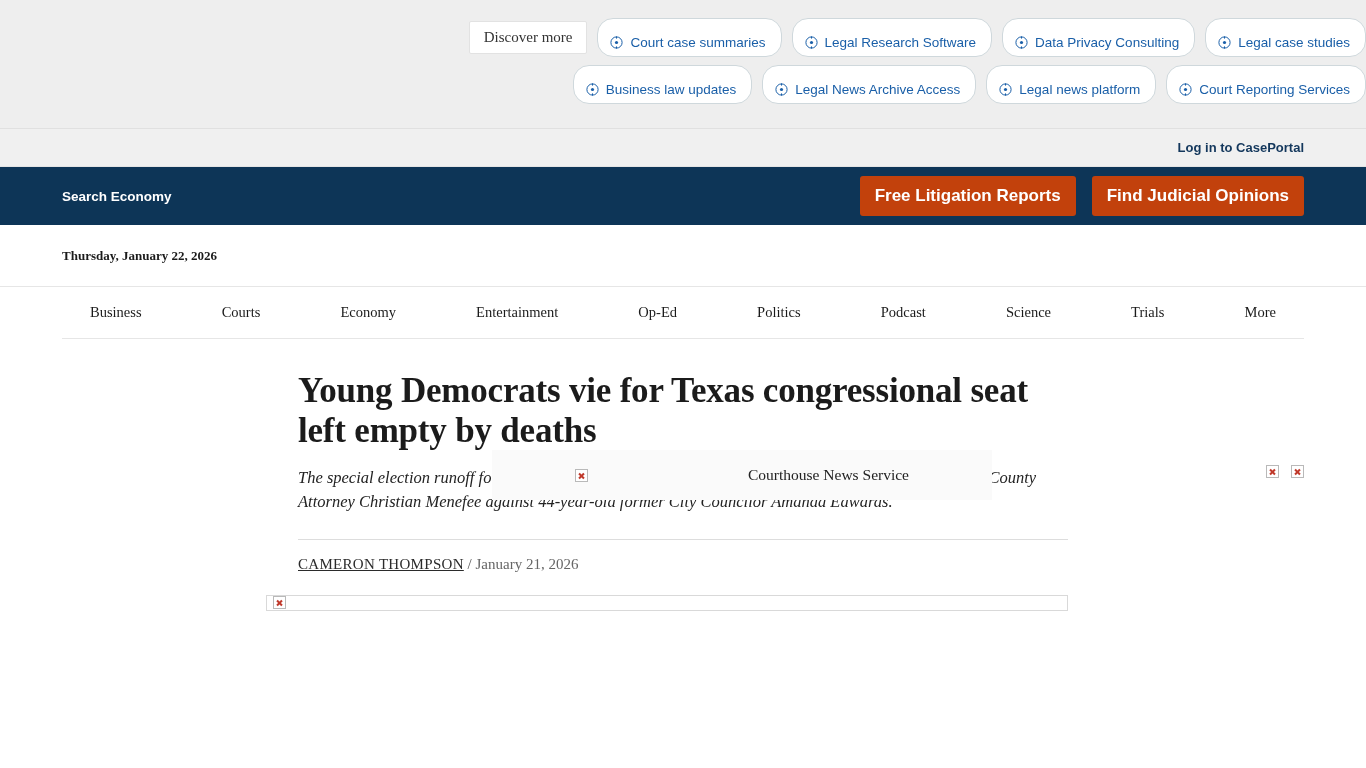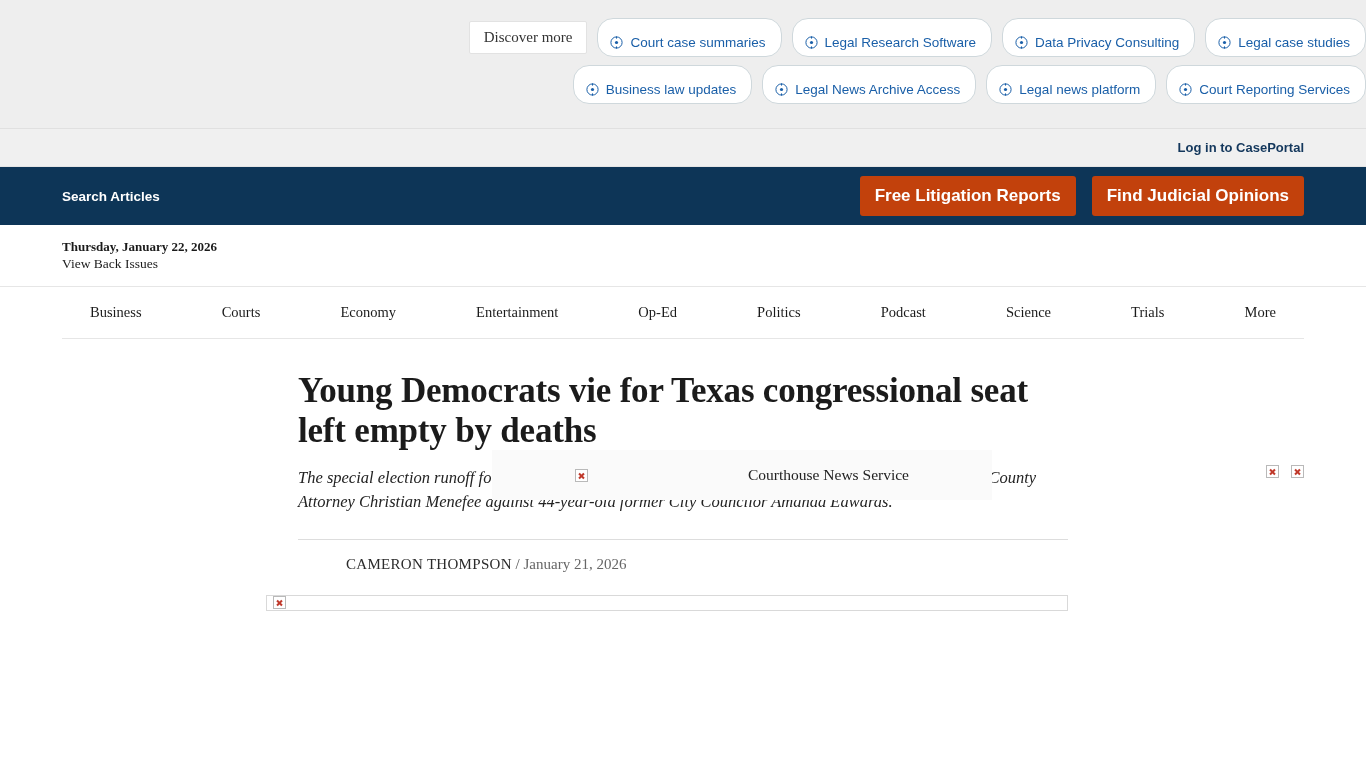--- a/index.html
+++ b/index.html
@@ -234,23 +234,23 @@
     border-top: 1px solid #dddddd;
     margin: 0 0 16px 0;
   }
   .byline {
     font-family: "Liberation Serif", serif;
     font-size: 15px;
     color: #555555;
   }
   .byline-author {
     color: #2b2b2b;
+    text-decoration: underline;
     letter-spacing: 0.3px;
     cursor: pointer;
-    margin-left: 48px;
   }
   .byline-date { color: #666666; }
   .lead-image {
     margin-top: 22px;
     width: 802px;
     margin-left: -32px;
     height: 16px;
     border: 1px solid #d9d9d9;
     background: #ffffff;
     display: flex;
@@ -363,30 +363,29 @@
       <span>Court Reporting Services</span>
     </div>
   </div>
 </div>
 
 <div class="login-bar">
   <a class="login-link">Log in to CasePortal</a>
 </div>
 
 <div class="navy-bar">
-  <span class="search-articles">Search Articles</span>
+  <span class="search-articles">Search Economy</span>
   <span class="navy-spacer"></span>
   <button class="cta-btn">Free Litigation Reports</button>
   <button class="cta-btn">Find Judicial Opinions</button>
 </div>
 
 <div class="masthead">
   <div class="masthead-left">
     <div class="masthead-date">Thursday, January 22, 2026</div>
-    <div class="masthead-back">View Back Issues</div>
   </div>
 
   <div class="masthead-center">
     <span class="broken-img"></span>
     <span class="masthead-title">Courthouse News Service</span>
   </div>
 
   <div class="masthead-right">
     <span class="broken-img"></span>
     <span class="broken-img"></span>

